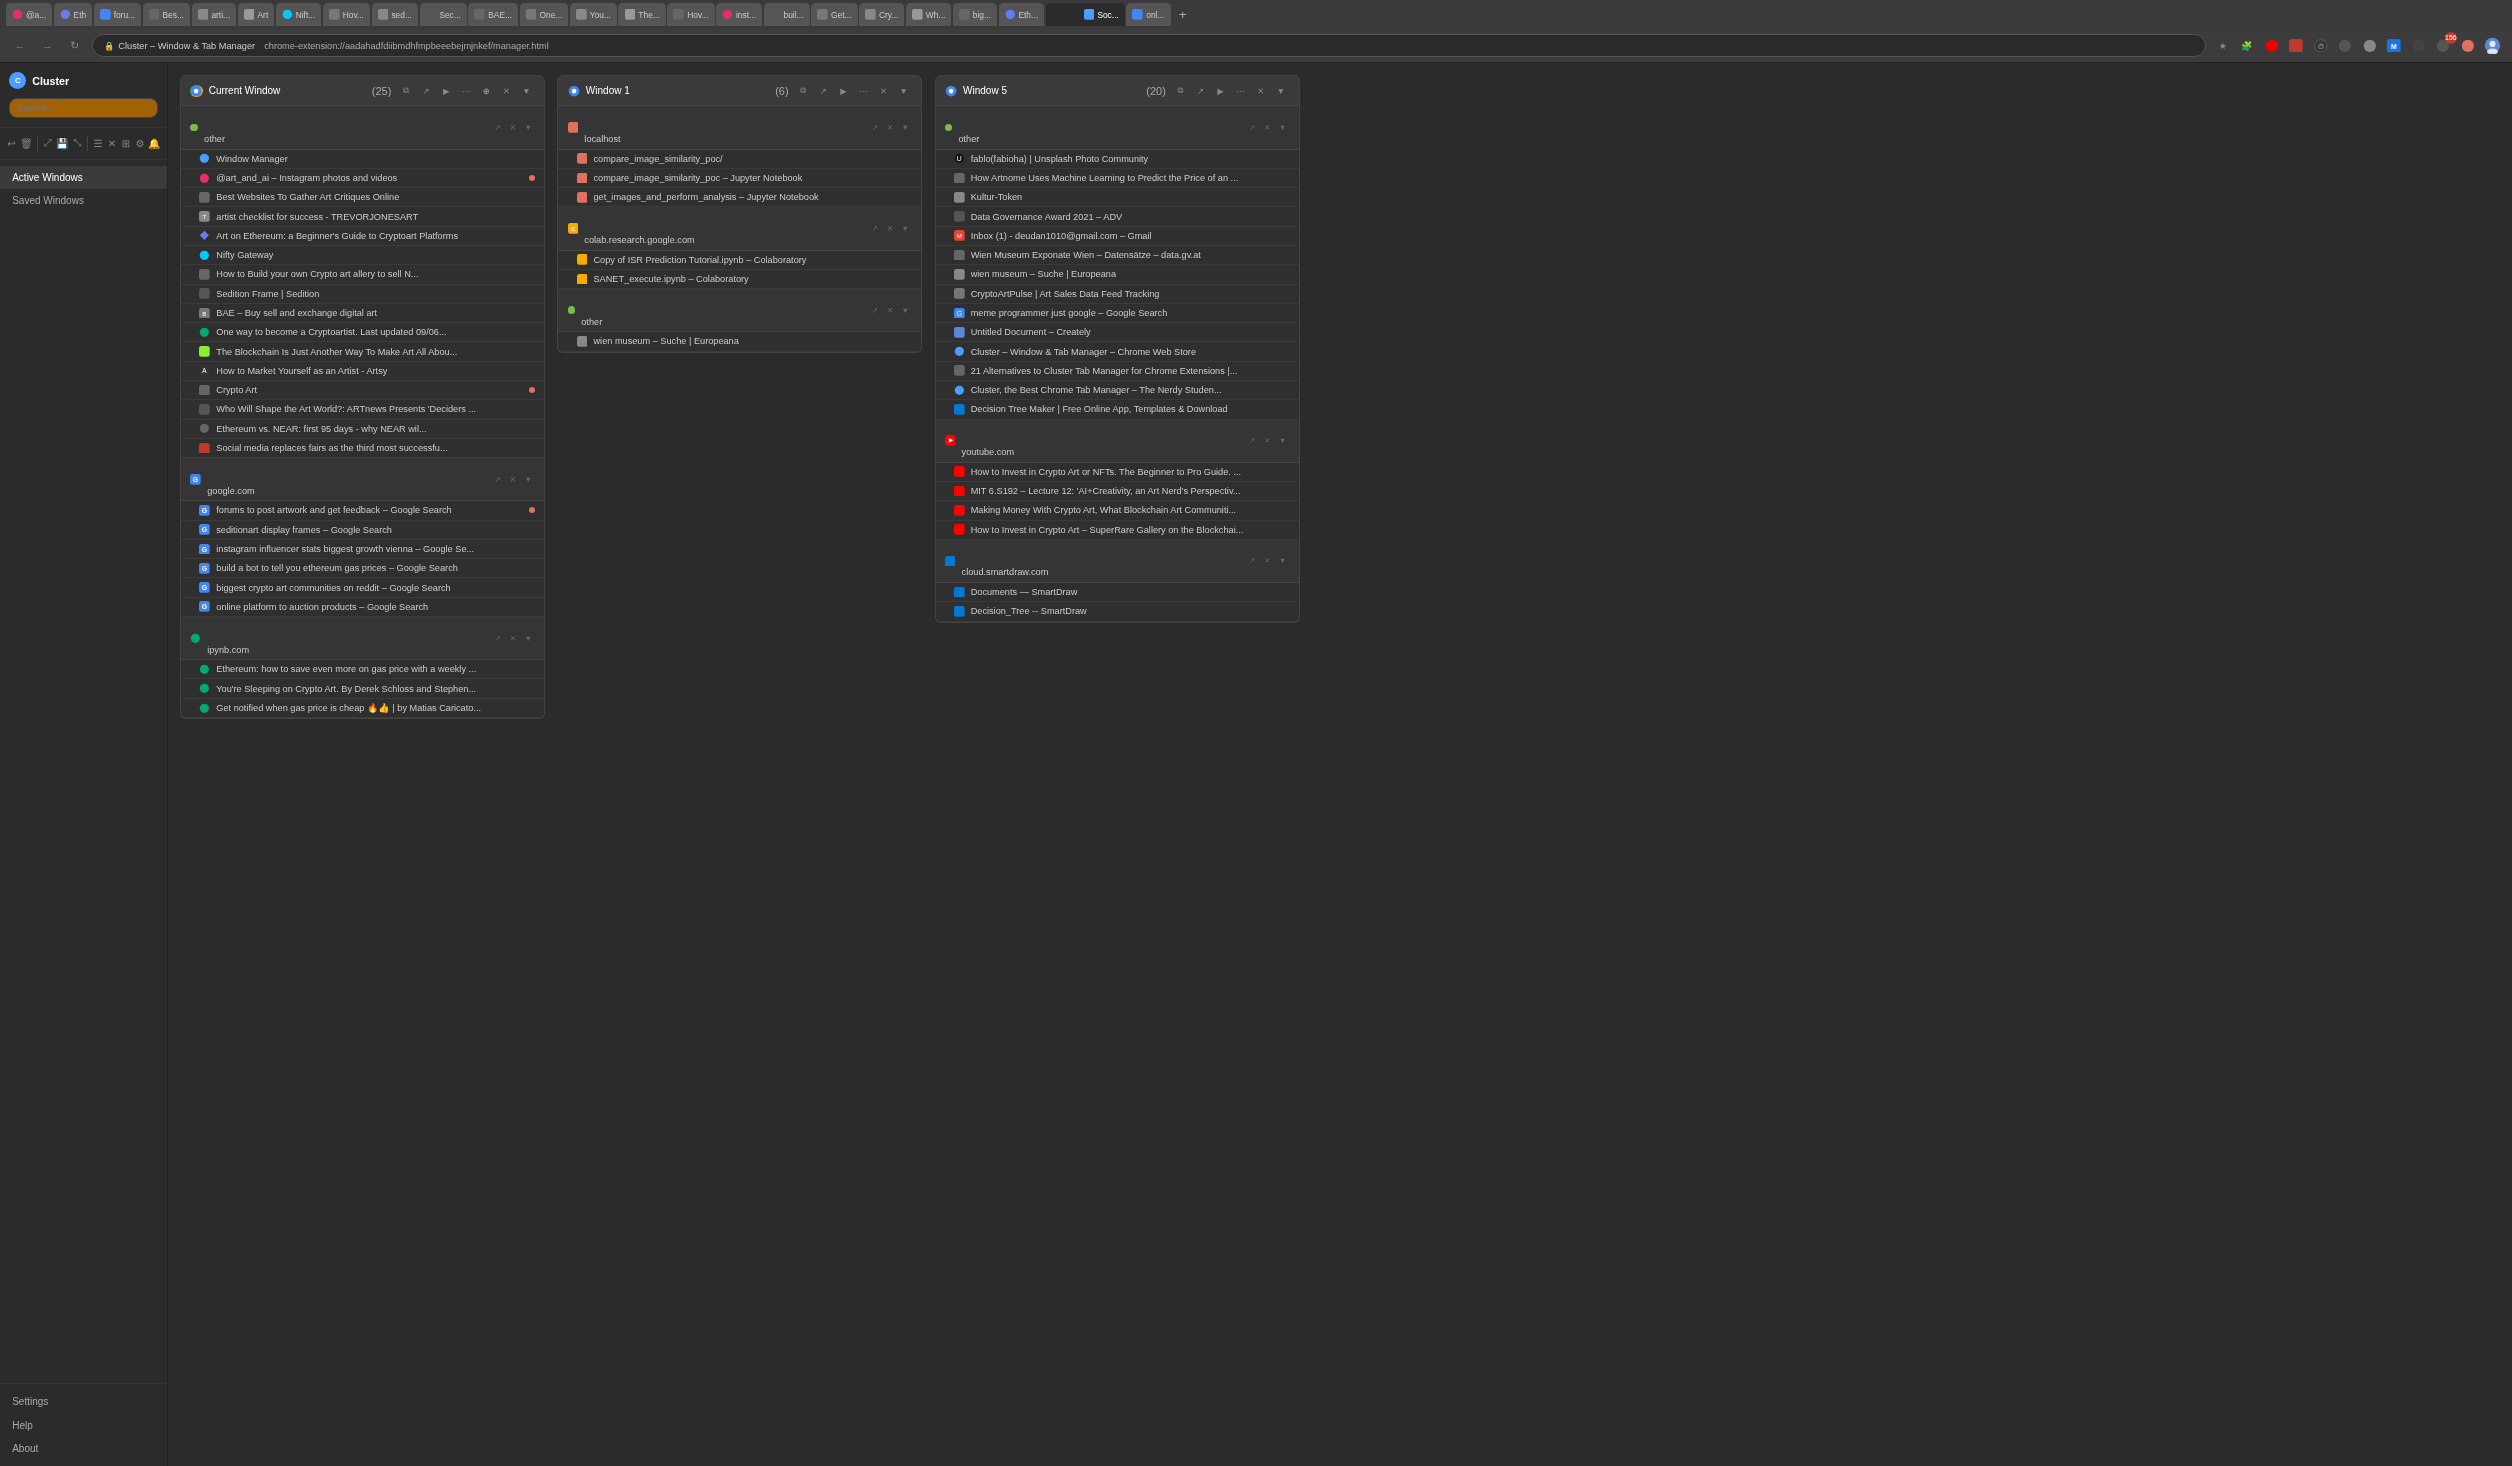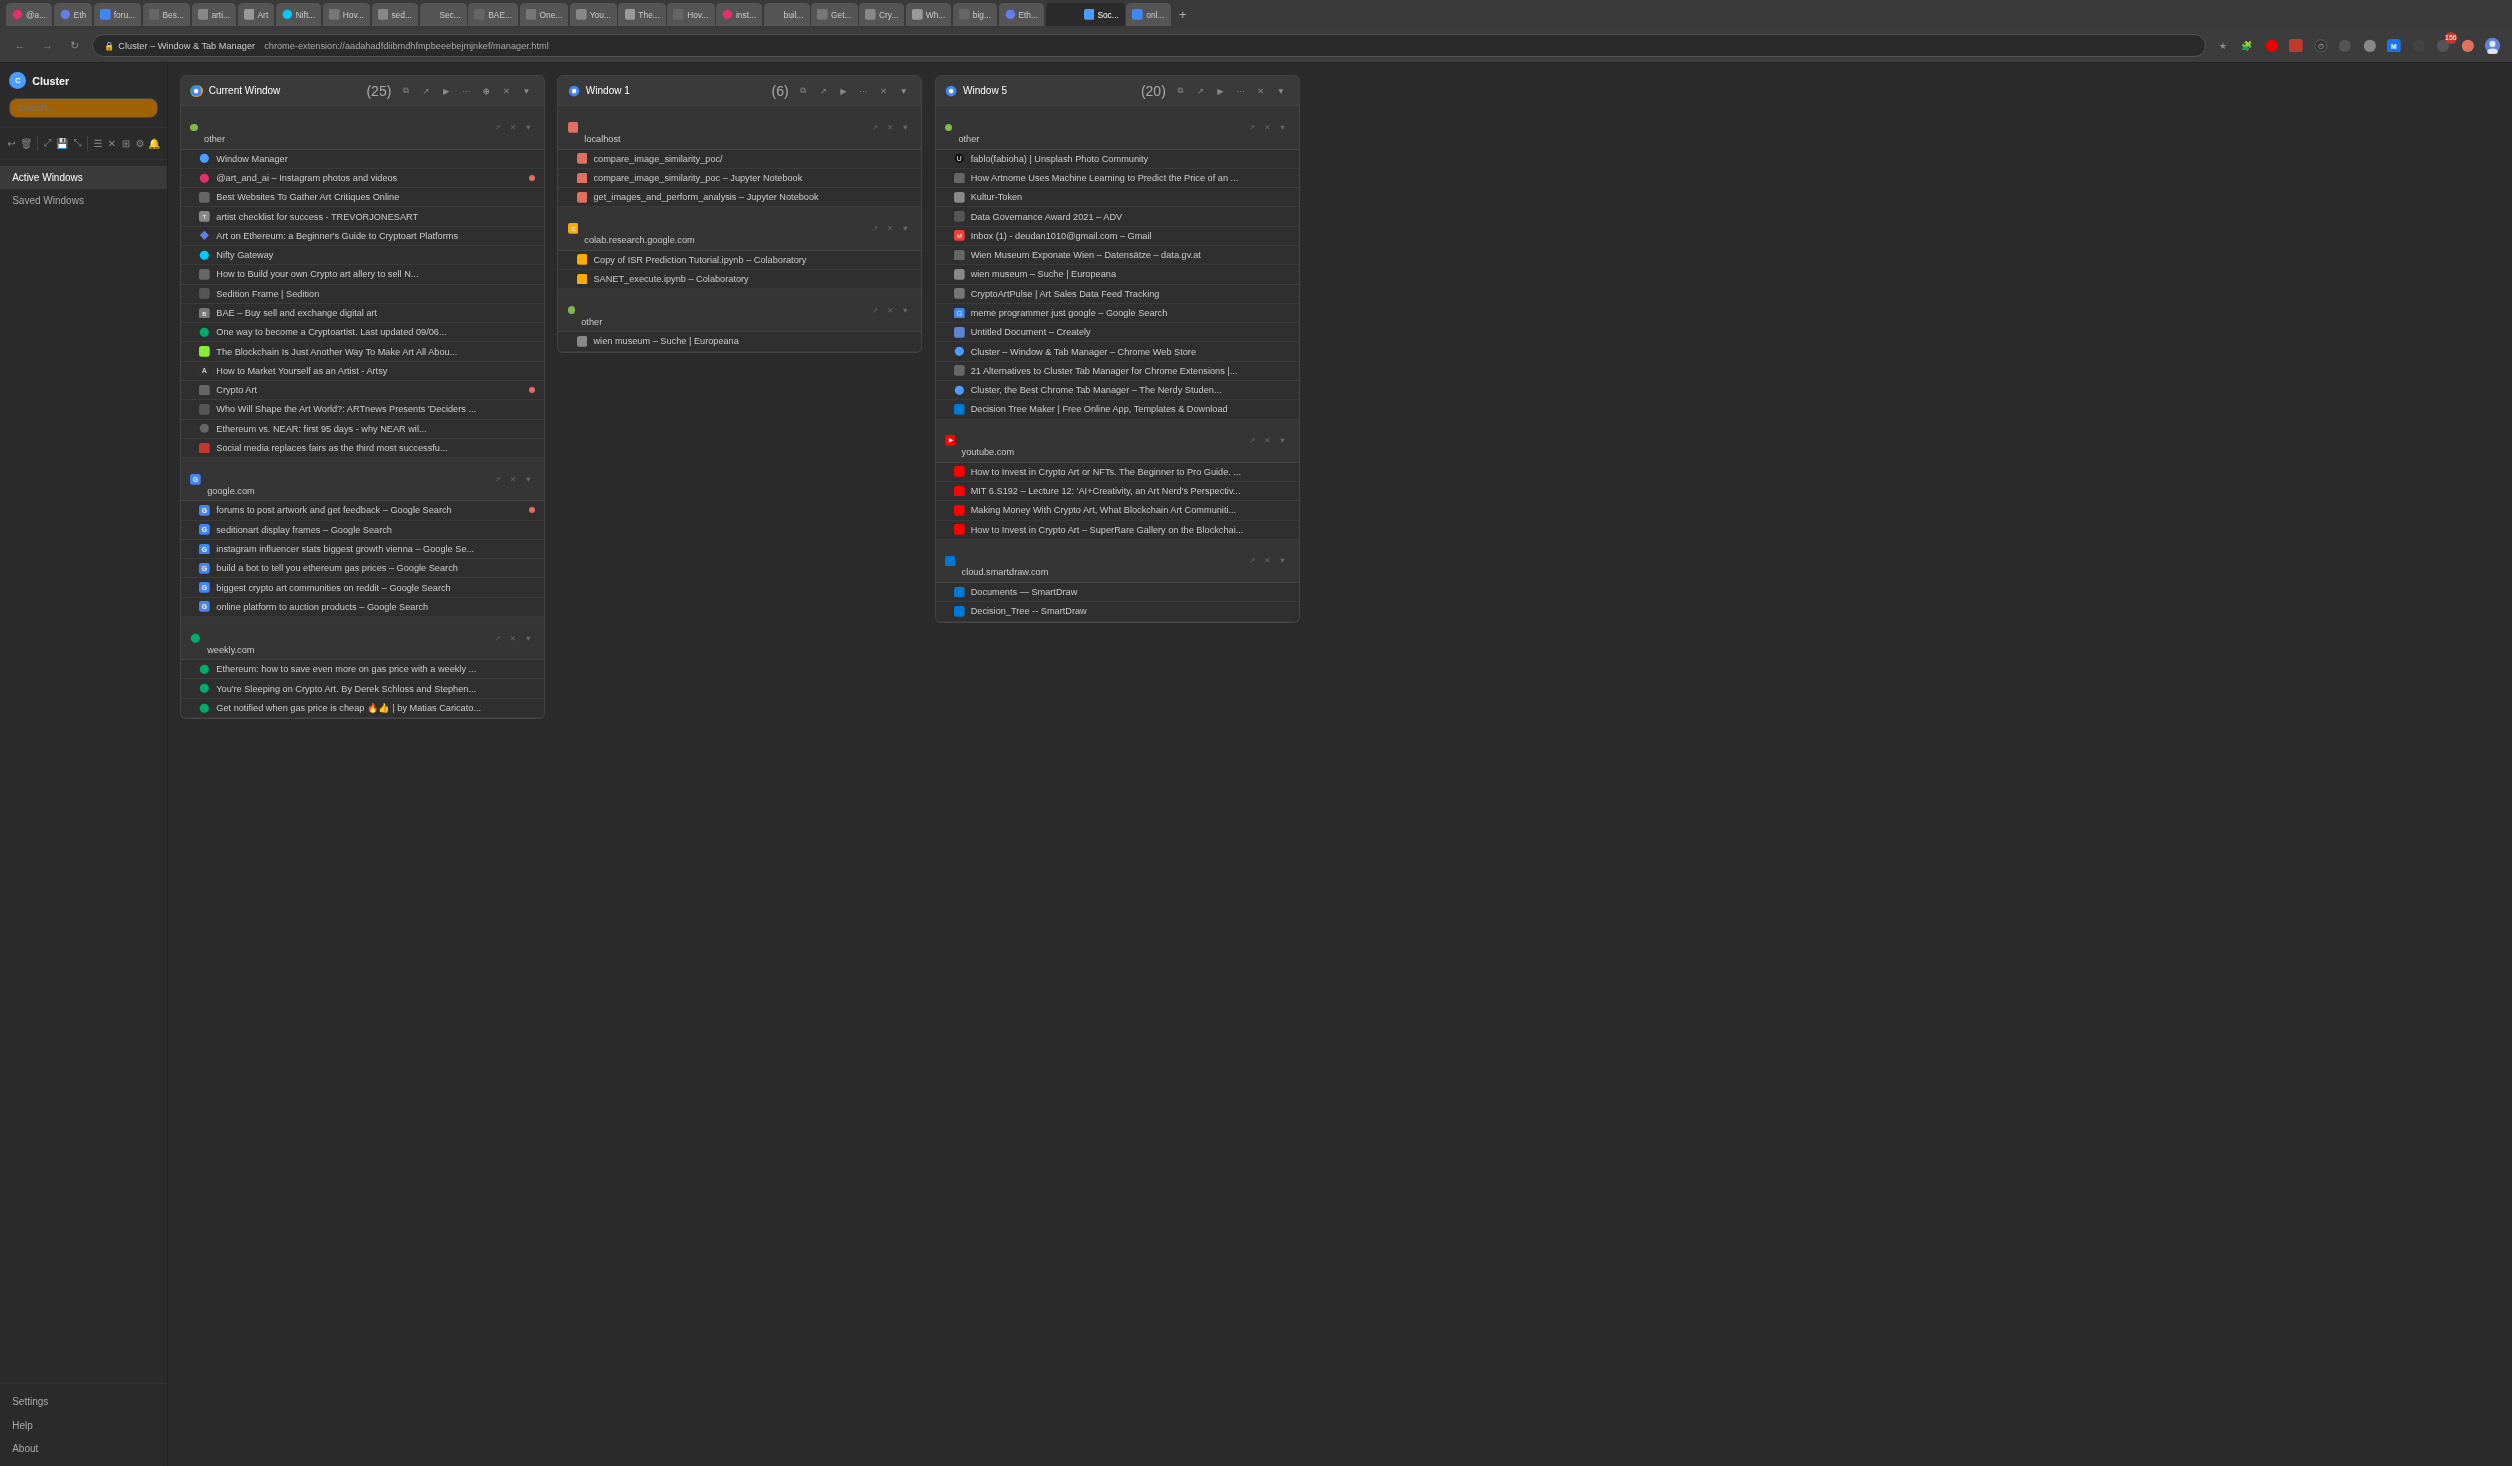--- a/index.html
+++ b/index.html
@@ -142,21 +142,21 @@
       background: #3a3a3a;
       border-radius: 6.1px 6.1px 0 0;
       padding: 6.1px 9.2px;
       display: flex;
       align-items: center;
       gap: 6.1px;
       border: 0.8px solid #444;
     }
     .window-favicon { width: 12.2px; height: 12.2px; flex-shrink: 0; }
     .window-title { flex: 1; font-size: 10px; font-weight: 500; color: #fff; }
-    .window-count { color: #aaa; font-size: 14px; }
+    .window-count { color: #aaa; font-size: 11px; }
     .window-actions { display: flex; gap: 3.1px; align-items: center; }
     .win-btn {
       width: 17px; height: 17px; background: transparent; border: none;
       color: #888; cursor: pointer; font-size: 8.4px; display: flex;
       align-items: center; justify-content: center; border-radius: 2.3px;
     }
 
     .window-body {
       background: #2f2f2f;
       border: 0.8px solid #444;
@@ -664,21 +664,21 @@
                 <rect width="14" height="14" rx="3" fill="#4285f4"></rect>
                 <text x="7" y="11" text-anchor="middle" fill="white" font-size="9" font-weight="bold">G</text>
               </svg>
             <span class="tab-row-title">online platform to auction products – Google Search</span>
           </div>
 
           <div class="group-header">
             <svg width="10.7" height="10.7" viewBox="0 0 14 14">
                 <circle cx="7" cy="7" r="6" fill="#00ab6c"></circle>
               </svg>
-            <span class="group-name">weekly.com</span>
+            <span class="group-name">ipynb.com</span>
             <div class="group-actions">
               <button class="group-btn">↗</button>
               <button class="group-btn">✕</button>
               <button class="group-btn">▼</button>
             </div>
           </div>
           <div class="tab-row">
             <svg width="10.7" height="10.7" viewBox="0 0 14 14">
                 <circle cx="7" cy="7" r="6" fill="#00ab6c"></circle>
               </svg>

